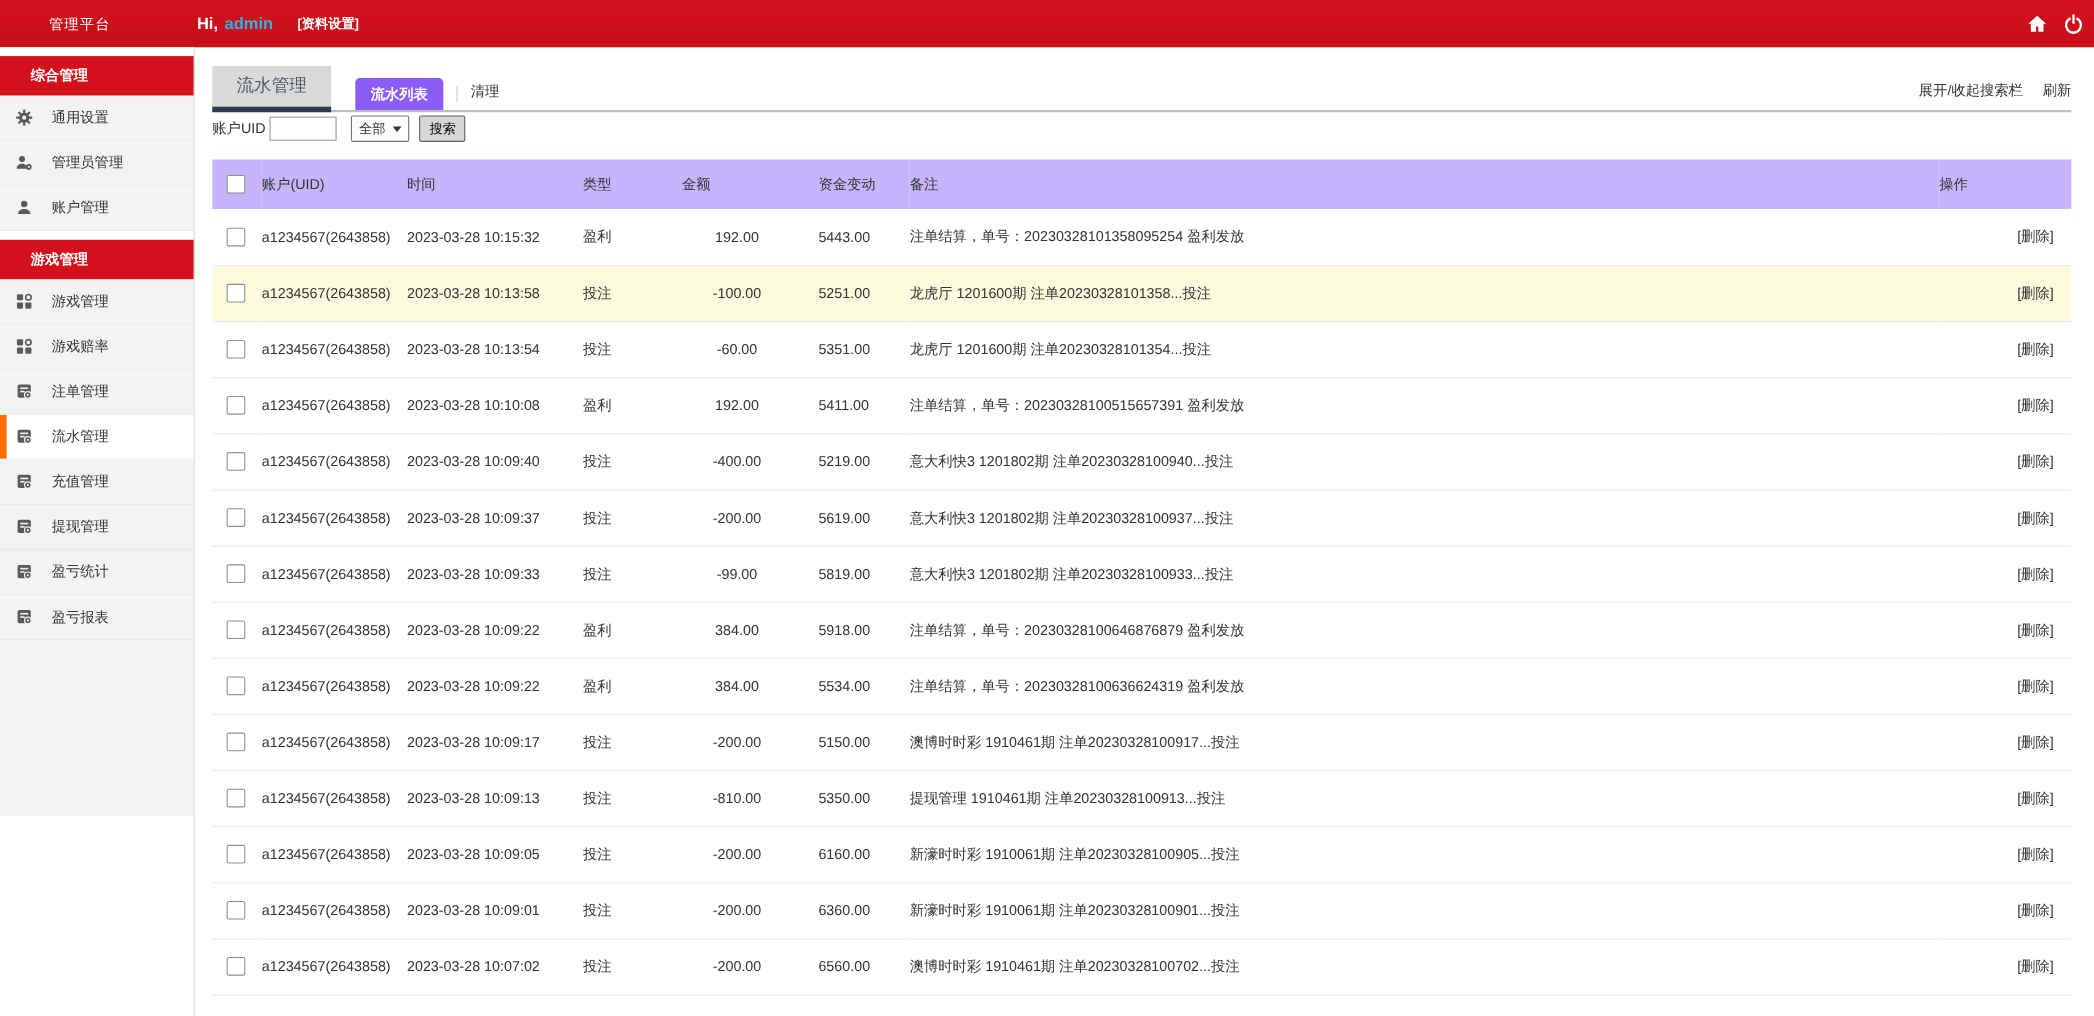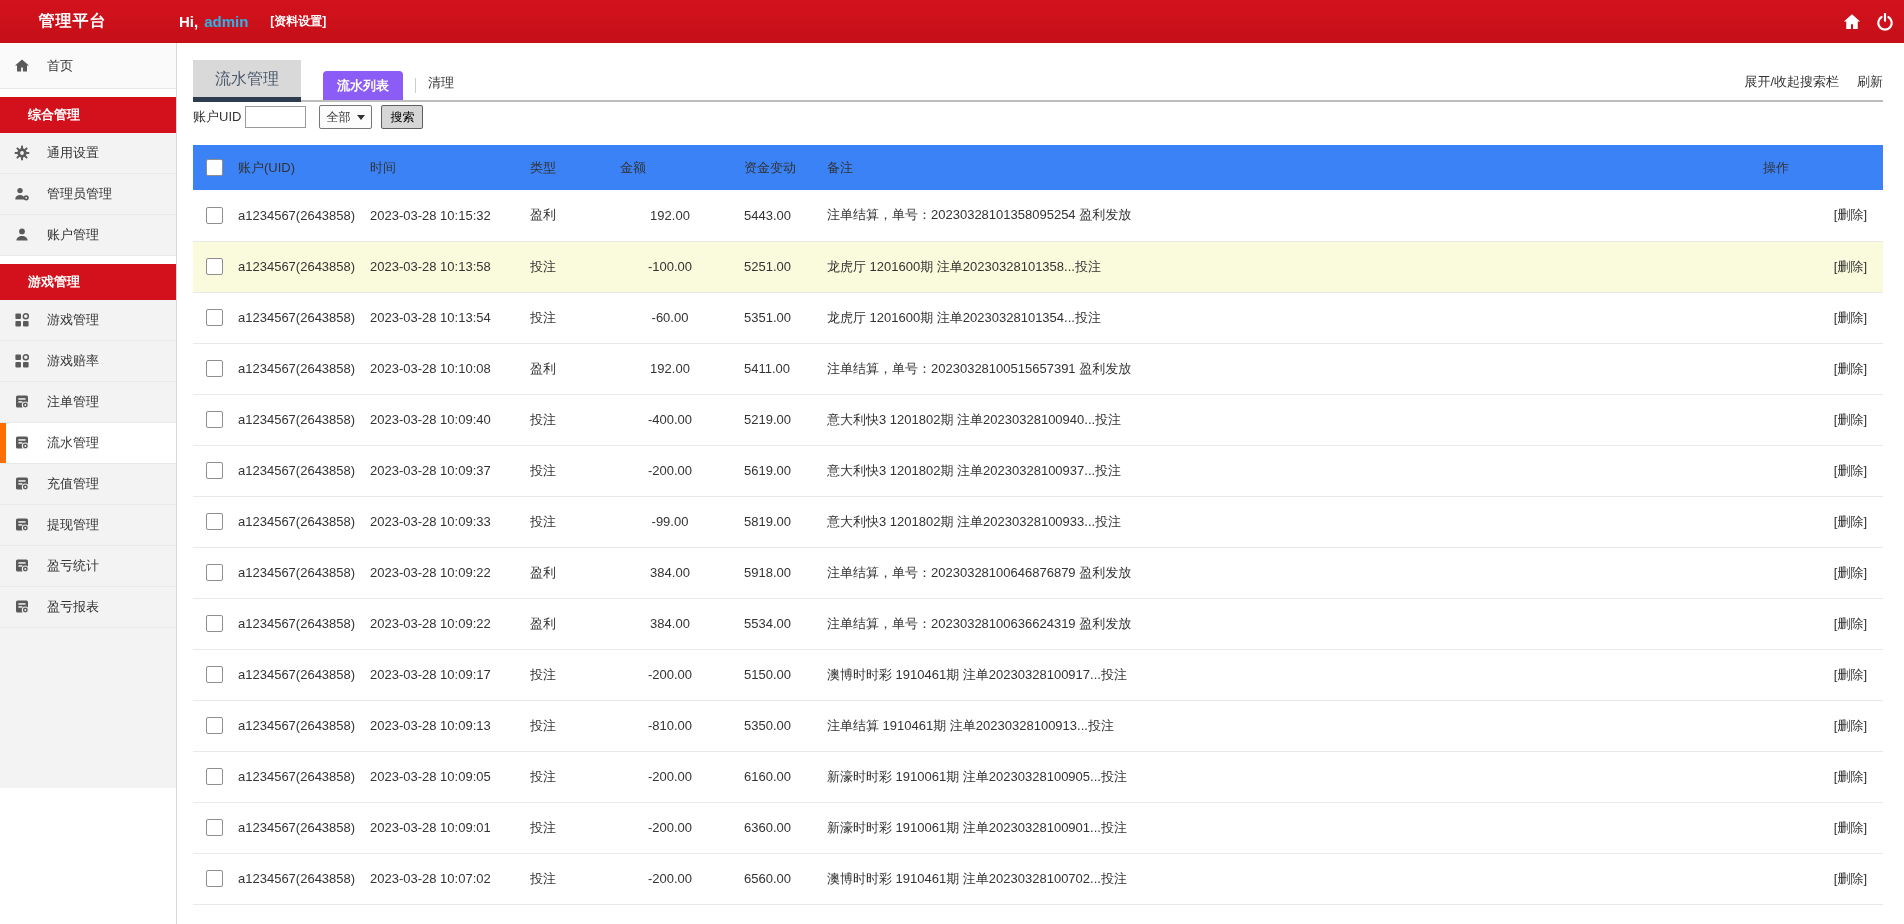--- a/index.html
+++ b/index.html
@@ -2,21 +2,21 @@
 <html><head>
 <meta charset="utf-8">
 <style>
   html,body{margin:0;padding:0;}
   body{
     width:1904px;height:924px;overflow:hidden;background:#fff;color:#333;
     font-family:"Liberation Sans","DejaVu Sans",sans-serif;font-size:13px;
   }
   
   .topbar{height:43px;background:linear-gradient(#d3121d,#c50f18);display:flex;align-items:center;}
-  .brand{width:145px;text-align:center;color:#fff;font-weight:bold;font-size:16px;letter-spacing:1px;}
+  .brand{width:145px;text-align:center;color:#fff;font-weight:normal;font-size:13px;letter-spacing:1px;}
   .greeting{margin-left:34px;color:#fff;font-weight:bold;font-size:15px;display:flex;align-items:flex-start;}
   .greeting .user{color:#2cb3ea;margin-left:6px;}
   .profile{font-size:12px;margin-left:22px;font-weight:bold;color:#fff;cursor:pointer;}
   .top-icons{margin-left:auto;display:flex;align-items:center;gap:15px;padding-right:10px;}
   .top-icons .tico{width:18px;height:18px;cursor:pointer;display:block;}
   
   .layout{display:flex;height:881px;}
   .sidebar{width:177px;min-width:177px;border-right:1px solid #d8d8d8;box-sizing:border-box;background:#fff;}
   .menu-item{height:40px;display:flex;align-items:center;background:#f3f3f3;border-bottom:1px solid #e9e9e9;cursor:pointer;}
   .menu-item.first{height:45px;background:#fafafa;}
@@ -36,21 +36,21 @@
   .tabs-right{margin-left:auto;font-size:13px;color:#333;margin-bottom:9px;display:flex;gap:18px;}
   .tabs-right span{cursor:pointer;}
   
   .search-row{height:30px;display:flex;align-items:center;font-size:13px;}
   .search-input{width:53px;height:18px;border:1px solid #9a9a9a;margin-left:4px;font-size:12px;padding:1px 3px;}
   .search-select{margin-left:13px;height:22px;border:1px solid #767676;border-radius:2px;background:#fcfcfc;display:flex;align-items:center;padding:0 6px;font-size:12px;gap:7px;cursor:pointer;}
   .sel-caret{width:0;height:0;border-left:4px solid transparent;border-right:4px solid transparent;border-top:5px solid #333;}
   .search-btn{margin-left:9px;height:24px;padding:0 8px;background:#d6d6d6;border:1px solid #5f5f5f;font-size:12px;color:#000;border-radius:2px;cursor:pointer;font-family:inherit;}
   
   table.flow{margin-top:13px;width:100%;border-collapse:collapse;table-layout:fixed;font-size:13px;}
-  table.flow thead tr{background:#3b82f6;height:45px;}
+  table.flow thead tr{background:#c4b5fd;height:45px;}
   table.flow th{font-weight:normal;text-align:left;color:#333;padding:0;}
   table.flow tbody tr{height:51px;border-bottom:1px solid #e9e9e9;background:#fff;}
   table.flow tbody tr.hl{background:#fafadc;}
   table.flow td{padding:0;color:#333;overflow:hidden;white-space:nowrap;}
   .col-amount-cell{text-align:center;}
   .col-change-cell{padding-left:24px !important;}
   .col-action-cell{text-align:right;padding-right:16px !important;}
   .cbx{display:inline-block;width:15px;height:15px;border:1px solid #8f8f8f;border-radius:2px;background:#fff;margin-left:13px;vertical-align:middle;cursor:pointer;}
   .t-profit{color:#e80000;}
   .t-bet{color:#00a651;}
@@ -78,28 +78,20 @@
         <line x1="8" y1="0.8" x2="8" y2="6.8" stroke="#fff" stroke-width="1.9" stroke-linecap="round"></line>
       </svg>
     </span>
   </div>
 </div>
 
 <div class="layout">
 
   <div class="sidebar">
     <div id="sidebar-menu">
-        <div class="menu-item first">
-          <span class="mi-icon">
-            <svg viewBox="0 0 16 16">
-              <path d="M8 1.4L1 7.6h2v6h4.1V9.4h1.8v4.2H13v-6h2z" fill="#5a5a5a"></path>
-            </svg>
-          </span>
-          <span class="mi-label">首页</span>
-        </div>
         <div class="menu-section">综合管理</div>
         <div class="menu-item">
           <span class="mi-icon">
             <svg viewBox="0 0 16 16">
               <g fill="#5a5a5a">
                 <rect x="7" y="0.6" width="2" height="3.4" rx="0.8" transform="rotate(0 8 8)"></rect>
                 <rect x="7" y="0.6" width="2" height="3.4" rx="0.8" transform="rotate(45 8 8)"></rect>
                 <rect x="7" y="0.6" width="2" height="3.4" rx="0.8" transform="rotate(90 8 8)"></rect>
                 <rect x="7" y="0.6" width="2" height="3.4" rx="0.8" transform="rotate(135 8 8)"></rect>
                 <rect x="7" y="0.6" width="2" height="3.4" rx="0.8" transform="rotate(180 8 8)"></rect>
@@ -379,21 +371,21 @@
             <td>澳博时时彩 1910461期 注单20230328100917...投注</td>
             <td class="col-action-cell"><span class="del-link">[删除]</span></td>
           </tr>
           <tr>
             <td><span class="cbx"></span></td>
             <td>a1234567(2643858)</td>
             <td>2023-03-28 10:09:13</td>
             <td class="t-bet">投注</td>
             <td class="col-amount-cell">-810.00</td>
             <td class="col-change-cell">5350.00</td>
-            <td>注单结算 1910461期 注单20230328100913...投注</td>
+            <td>提现管理 1910461期 注单20230328100913...投注</td>
             <td class="col-action-cell"><span class="del-link">[删除]</span></td>
           </tr>
           <tr>
             <td><span class="cbx"></span></td>
             <td>a1234567(2643858)</td>
             <td>2023-03-28 10:09:05</td>
             <td class="t-bet">投注</td>
             <td class="col-amount-cell">-200.00</td>
             <td class="col-change-cell">6160.00</td>
             <td>新濠时时彩 1910061期 注单20230328100905...投注</td>

